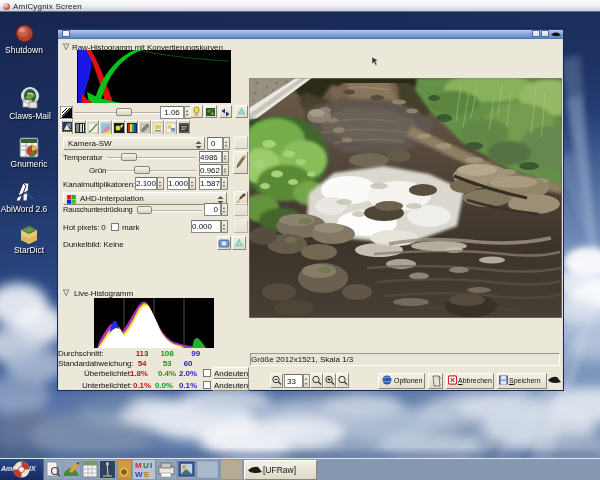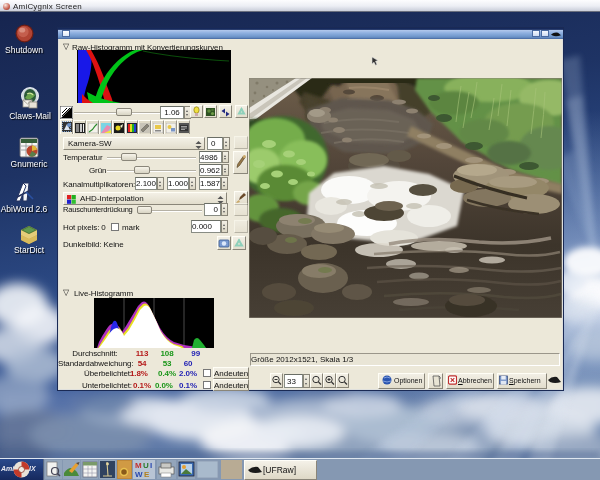--- a/index.html
+++ b/index.html
@@ -397,21 +397,21 @@
         <rect width="120" height="50" fill="#000"></rect>
         <line x1="30" y1="0" x2="30" y2="50" stroke="#4a4a4a"></line>
         <line x1="60" y1="0" x2="60" y2="50" stroke="#4a4a4a"></line>
         <line x1="90" y1="0" x2="90" y2="50" stroke="#4a4a4a"></line>
         <path d="M3,50 L5,44 Q8,38 12,32 Q17,24 21,26 Q26,28 28,34 L32,28 Q38,18 44,8 L48,4 Q52,2 55,8 Q60,18 66,30 Q72,40 80,44 L90,47 Q100,49 108,49 L112,50 Z" fill="#b030c0"></path>
         <path d="M4,50 L7,45 Q10,40 14,34 Q18,28 22,28 Q27,30 29,36 L34,30 Q40,20 45,10 L49,6 Q53,4 56,10 Q61,20 66,32 Q72,42 80,46 L88,48 L90,50 Z" fill="#e8e020"></path>
         <path d="M14,50 L15,40 Q16,30 19,24 Q22,20 24,28 Q26,36 28,42 L30,50 Z" fill="#2828e8"></path>
         <path d="M98,50 L100,42 Q103,38 106,42 L110,47 L112,50 Z" fill="#20b030"></path>
         <path d="M5,50 L8,46 Q11,42 15,36 Q19,30 23,30 Q28,32 30,38 L35,32 Q41,22 46,12 L50,8 Q54,6 57,12 Q62,22 67,34 Q73,44 80,47 L86,49 L88,50 Z" fill="#fff"></path>
       </svg>
-      <div class="panel-label" style="left:0px;top:321px;width:74px;text-align:center">Durchschnitt:</div>
+      <div class="panel-label" style="left:0px;top:321px;width:74px;text-align:left">Durchschnitt:</div>
       <div class="panel-label" style="left:0px;top:330.5px;width:74px;text-align:right">Standardabweichung:</div>
       <div class="panel-label" style="left:0px;top:340.5px;width:74px;text-align:right">Überbelichtet:</div>
       <div class="panel-label" style="left:0px;top:352.5px;width:74px;text-align:right">Unterbelichtet:</div>
       <div class="panel-label" style="left:72px;top:321px;width:24px;text-align:center;color:#b51a1a;font-weight:bold">113</div>
       <div class="panel-label" style="left:97px;top:321px;width:24px;text-align:center;color:#1a961a;font-weight:bold">108</div>
       <div class="panel-label" style="left:118px;top:321px;width:24px;text-align:right;color:#2424b5;font-weight:bold">99</div>
       <div class="panel-label" style="left:72px;top:330.5px;width:24px;text-align:center;color:#b51a1a;font-weight:bold">54</div>
       <div class="panel-label" style="left:97px;top:330.5px;width:24px;text-align:center;color:#1a961a;font-weight:bold">53</div>
       <div class="panel-label" style="left:118px;top:330.5px;width:24px;text-align:center;color:#2424b5;font-weight:bold">60</div>
       <div class="panel-label" style="left:72px;top:340.5px;width:24px;text-align:left;color:#b51a1a;font-weight:bold">1.8%</div>

